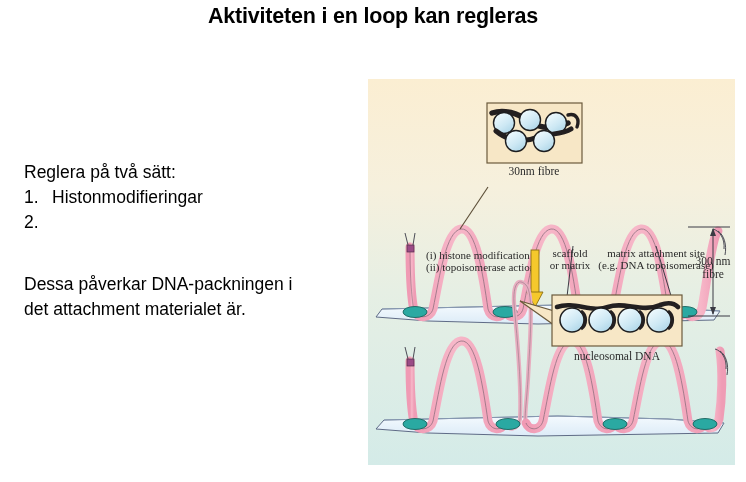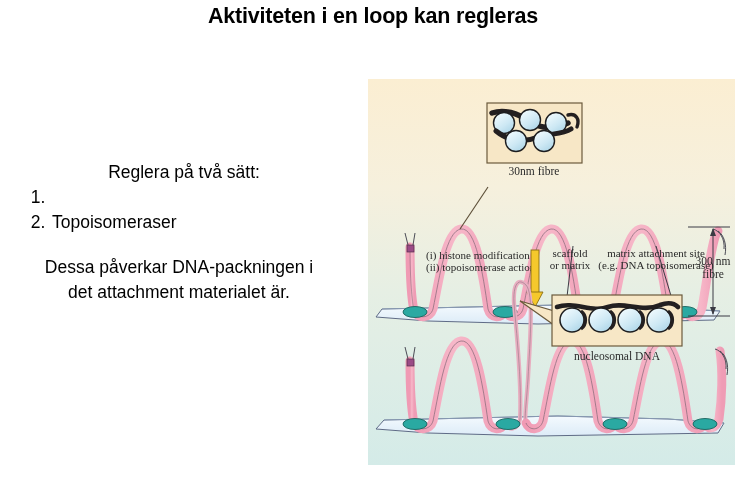--- a/index.html
+++ b/index.html
@@ -30,43 +30,41 @@
     color: #000000;
     white-space: nowrap;
   }
   #body-text {
     position: absolute;
     left: 24px; top: 160px;
     width: 320px;
     color: #000000;
     font-size: 17.5px;
     line-height: 25px;
-    text-align: center;
   }
   .tx-lead { margin: 0 0 0 0; }
   ol.num-list {
     margin: 0; padding: 0;
     list-style: none;
   }
   ol.num-list li {
     display: flex;
     align-items: baseline;
   }
   ol.num-list li .num {
     width: 28px;
     flex: 0 0 28px;
   }
   #para-block {
     position: absolute;
-    left: 24px; top: 255px;
+    left: 24px; top: 272px;
     width: 310px;
     color: #000000;
     font-size: 17.5px;
     line-height: 25px;
-    text-align: center;
   }
   
   #figure {
     position: absolute;
     left: 368px; top: 79px;
     width: 367px; height: 386px;
   }
   #figure svg { display: block; }
 </style>
 </head>
@@ -74,24 +72,24 @@
 
 <div class="slide">
 
   <div id="slide-title">Aktiviteten i en loop kan regleras</div>
 
   <div id="body-text">
     <div class="tx-lead">Reglera på två sätt:</div>
     <ol class="num-list">
       <li>
         <span class="num">1.</span>
+        <span>Histonmodifieringar</span>
       </li>
       <li>
         <span class="num">2.</span>
-        <span>Topoisomeraser</span>
       </li>
     </ol>
   </div>
 
   <div id="para-block">
     <div>Dessa påverkar DNA-packningen i</div>
     <div>det attachment materialet är.</div>
   </div>
 
   <div id="figure">

